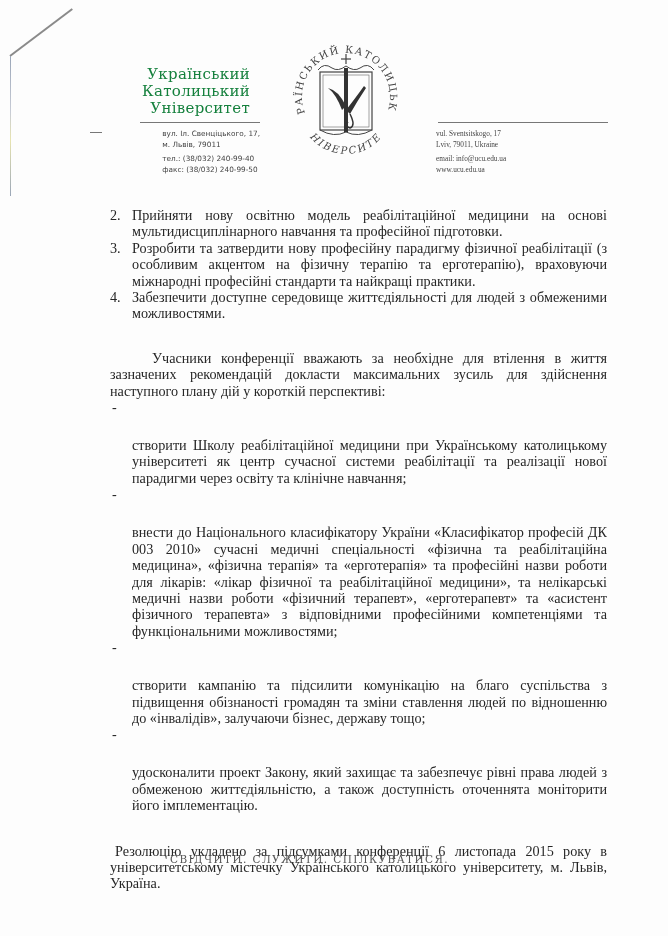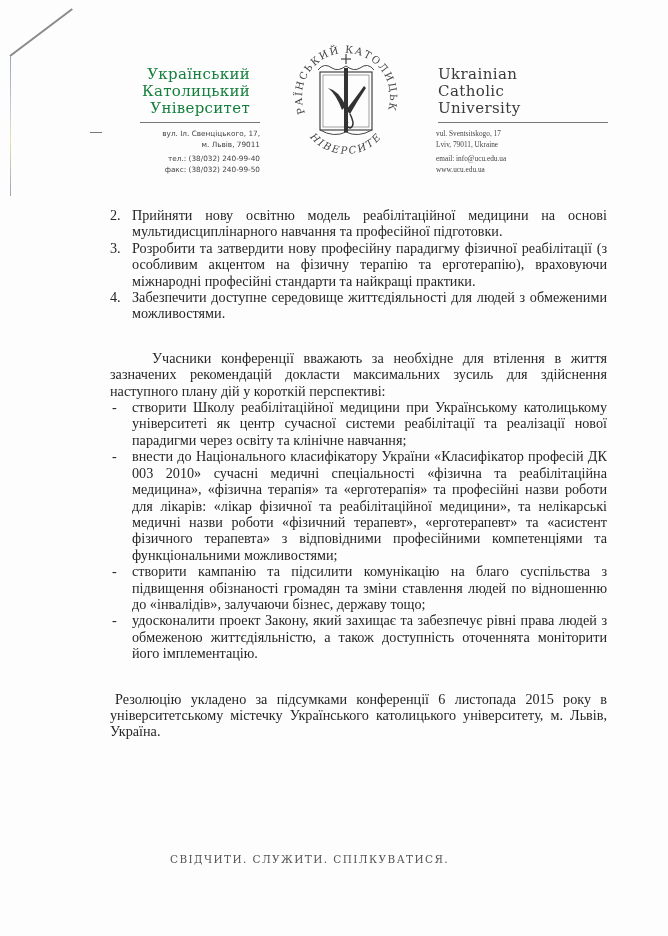--- a/index.html
+++ b/index.html
@@ -8,34 +8,34 @@
 
   .scan-line-diag { position: absolute; left: 10px; top: 55px; width: 78px; height: 2px; background: #8a8a8a; transform-origin: left center; transform: rotate(-37deg); }
   .scan-line-vert { position: absolute; left: 10px; top: 56px; width: 1px; height: 140px; background: linear-gradient(#9aa6b8, #c8ccd6 40%, #e8e4b0 60%, #9aa6b8); }
   .scan-dash { position: absolute; left: 90px; top: 132px; width: 12px; height: 1px; background: #777; }
 
   .header { position: absolute; left: 0; top: 0; width: 668px; height: 190px; }
   .uk-name { position: absolute; right: 418px; top: 66px; text-align: right; font-family: "DejaVu Serif", serif; font-size: 15px; line-height: 17px; color: #15803d; letter-spacing: 0.3px; }
   .en-name { position: absolute; left: 438px; top: 66px; font-family: "DejaVu Serif", serif; font-size: 15px; line-height: 17px; color: #3a3a3a; letter-spacing: 0.4px; }
   .rule-left { position: absolute; left: 140px; top: 122px; width: 120px; height: 1px; background: #777; }
   .rule-right { position: absolute; left: 438px; top: 122px; width: 170px; height: 1px; background: #777; }
-  .addr-left { position: absolute; right: 408px; top: 128px; text-align: right; font-family: "DejaVu Sans", sans-serif; font-size: 7.3px; line-height: 11px; color: #444; }
+  .addr-left { position: absolute; right: 408px; top: 128px; text-align: left; font-family: "DejaVu Sans", sans-serif; font-size: 7.3px; line-height: 11px; color: #444; }
   .addr-left .gap, .addr-right .gap { height: 3px; }
   .addr-right { position: absolute; left: 436px; top: 128px; font-family: Liberation Serif, serif; font-size: 7.3px; line-height: 11px; color: #444; }
 
   .logo { position: absolute; left: 290px; top: 30px; width: 112px; height: 132px; }
 
   .content { position: absolute; left: 110px; top: 207px; width: 497px; font-size: 14.2px; line-height: 16.4px; color: #262626; text-align: justify; }
   .num-item { display: flex; }
   .num-item .num { width: 22px; flex: 0 0 22px; }
   .num-item .txt { flex: 1; text-align: justify; font-family: Liberation Serif, serif; }
   .para { text-indent: 42px; text-align: justify; margin-top: 28px; }
   .dash-item { display: flex; }
   .dash-item .dash { width: 22px; flex: 0 0 22px; padding-left: 2px; }
-  .dash-item .txt { flex: 1; text-align: justify; }
+  .dash-item .txt { flex: 1; text-align: justify; margin-top: 38px; }
   .closing { margin-top: 29px; text-indent: 5px; text-align: justify; }
 
   .footer { position: absolute; left: 0; top: 853px; width: 619px; text-align: center; font-family: "DejaVu Serif", serif; font-size: 10.5px; letter-spacing: 1.4px; color: #555; }
 </style>
 </head>
 <body>
 
 <div class="scan-line-diag"></div>
 <div class="scan-line-vert"></div>
 <div class="scan-dash"></div>
@@ -73,25 +73,20 @@
       <rect x="30" y="42" width="52" height="58" fill="none" stroke="#444" stroke-width="1.2"></rect>
       <rect x="33" y="45" width="46" height="52" fill="none" stroke="#666" stroke-width="0.6"></rect>
       <path d="M 30 100 Q 44 108 56 102 Q 68 108 82 100" fill="none" stroke="#444" stroke-width="1"></path>
       <rect x="54" y="38" width="4" height="64" fill="#333"></rect>
       <path d="M 38 58 Q 46 64 52 80 L 56 76 Q 48 60 38 58 Z" fill="#333"></path>
       <path d="M 74 56 Q 64 70 56 80 L 60 84 Q 68 70 76 58 Z" fill="#333"></path>
       <path d="M 60 84 Q 66 96 60 98 Q 54 96 58 92" fill="none" stroke="#333" stroke-width="1.5"></path>
     </svg>
   </div>
 
-  <div class="en-name">
-    <div>Ukrainian</div>
-    <div>Catholic</div>
-    <div>University</div>
-  </div>
   <div class="rule-right"></div>
   <div class="addr-right">
     <div>vul. Sventsitskogo, 17</div>
     <div>Lviv, 79011, Ukraine</div>
     <div class="gap"></div>
     <div>email: info@ucu.edu.ua</div>
     <div>www.ucu.edu.ua</div>
   </div>
 </div>
 

